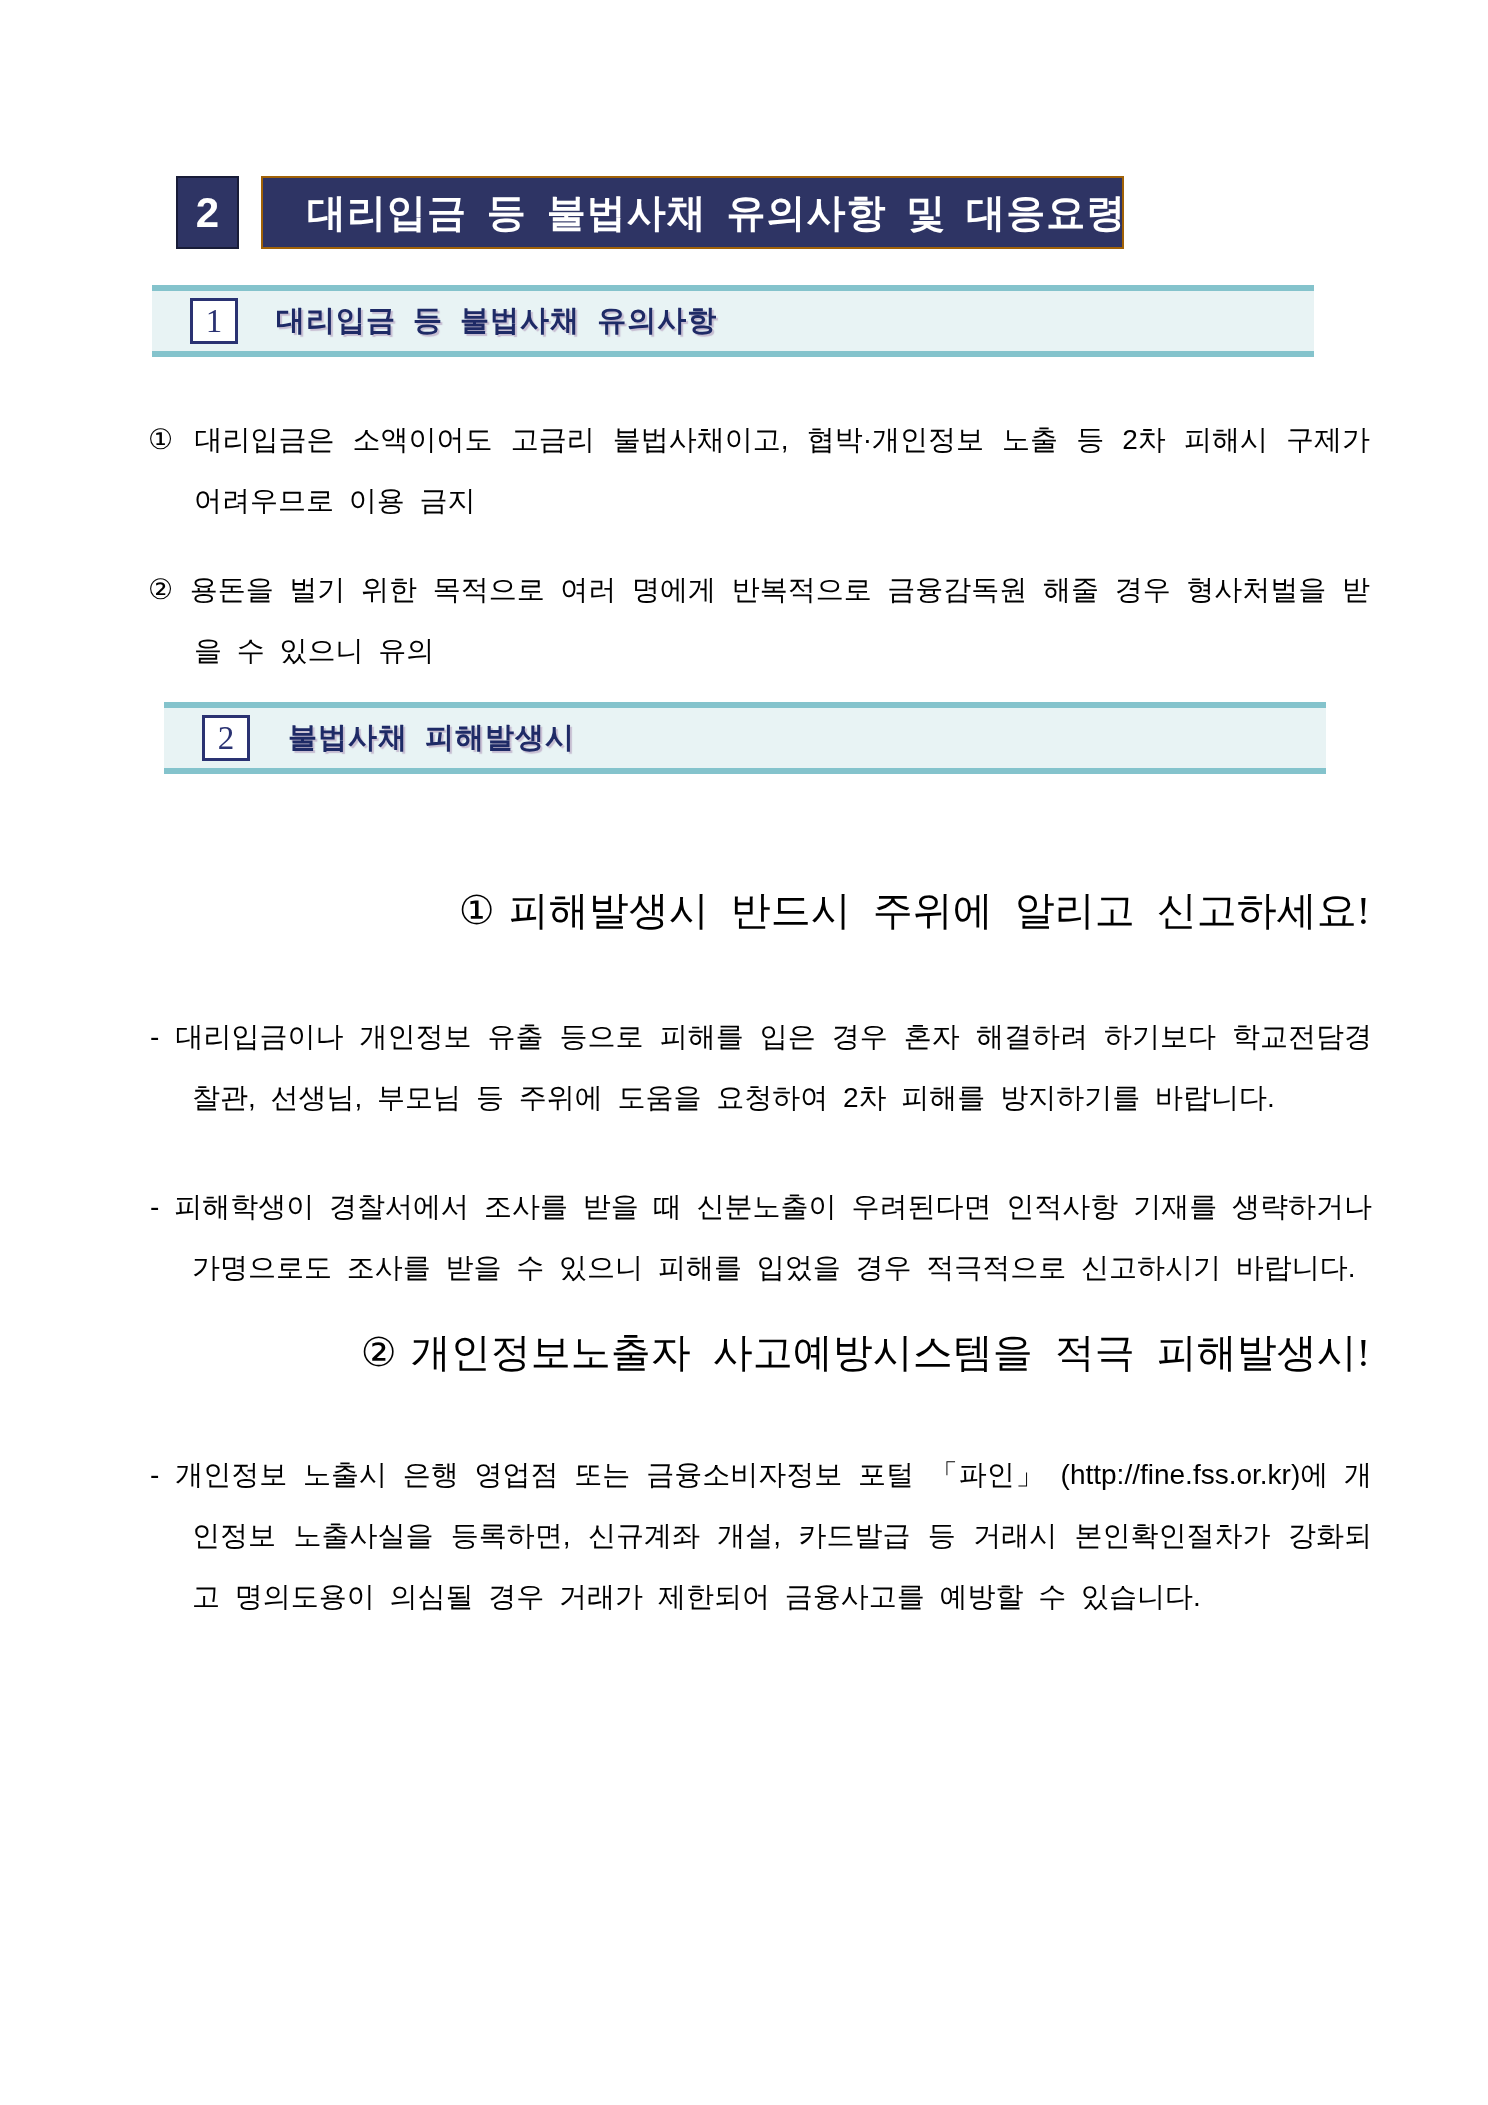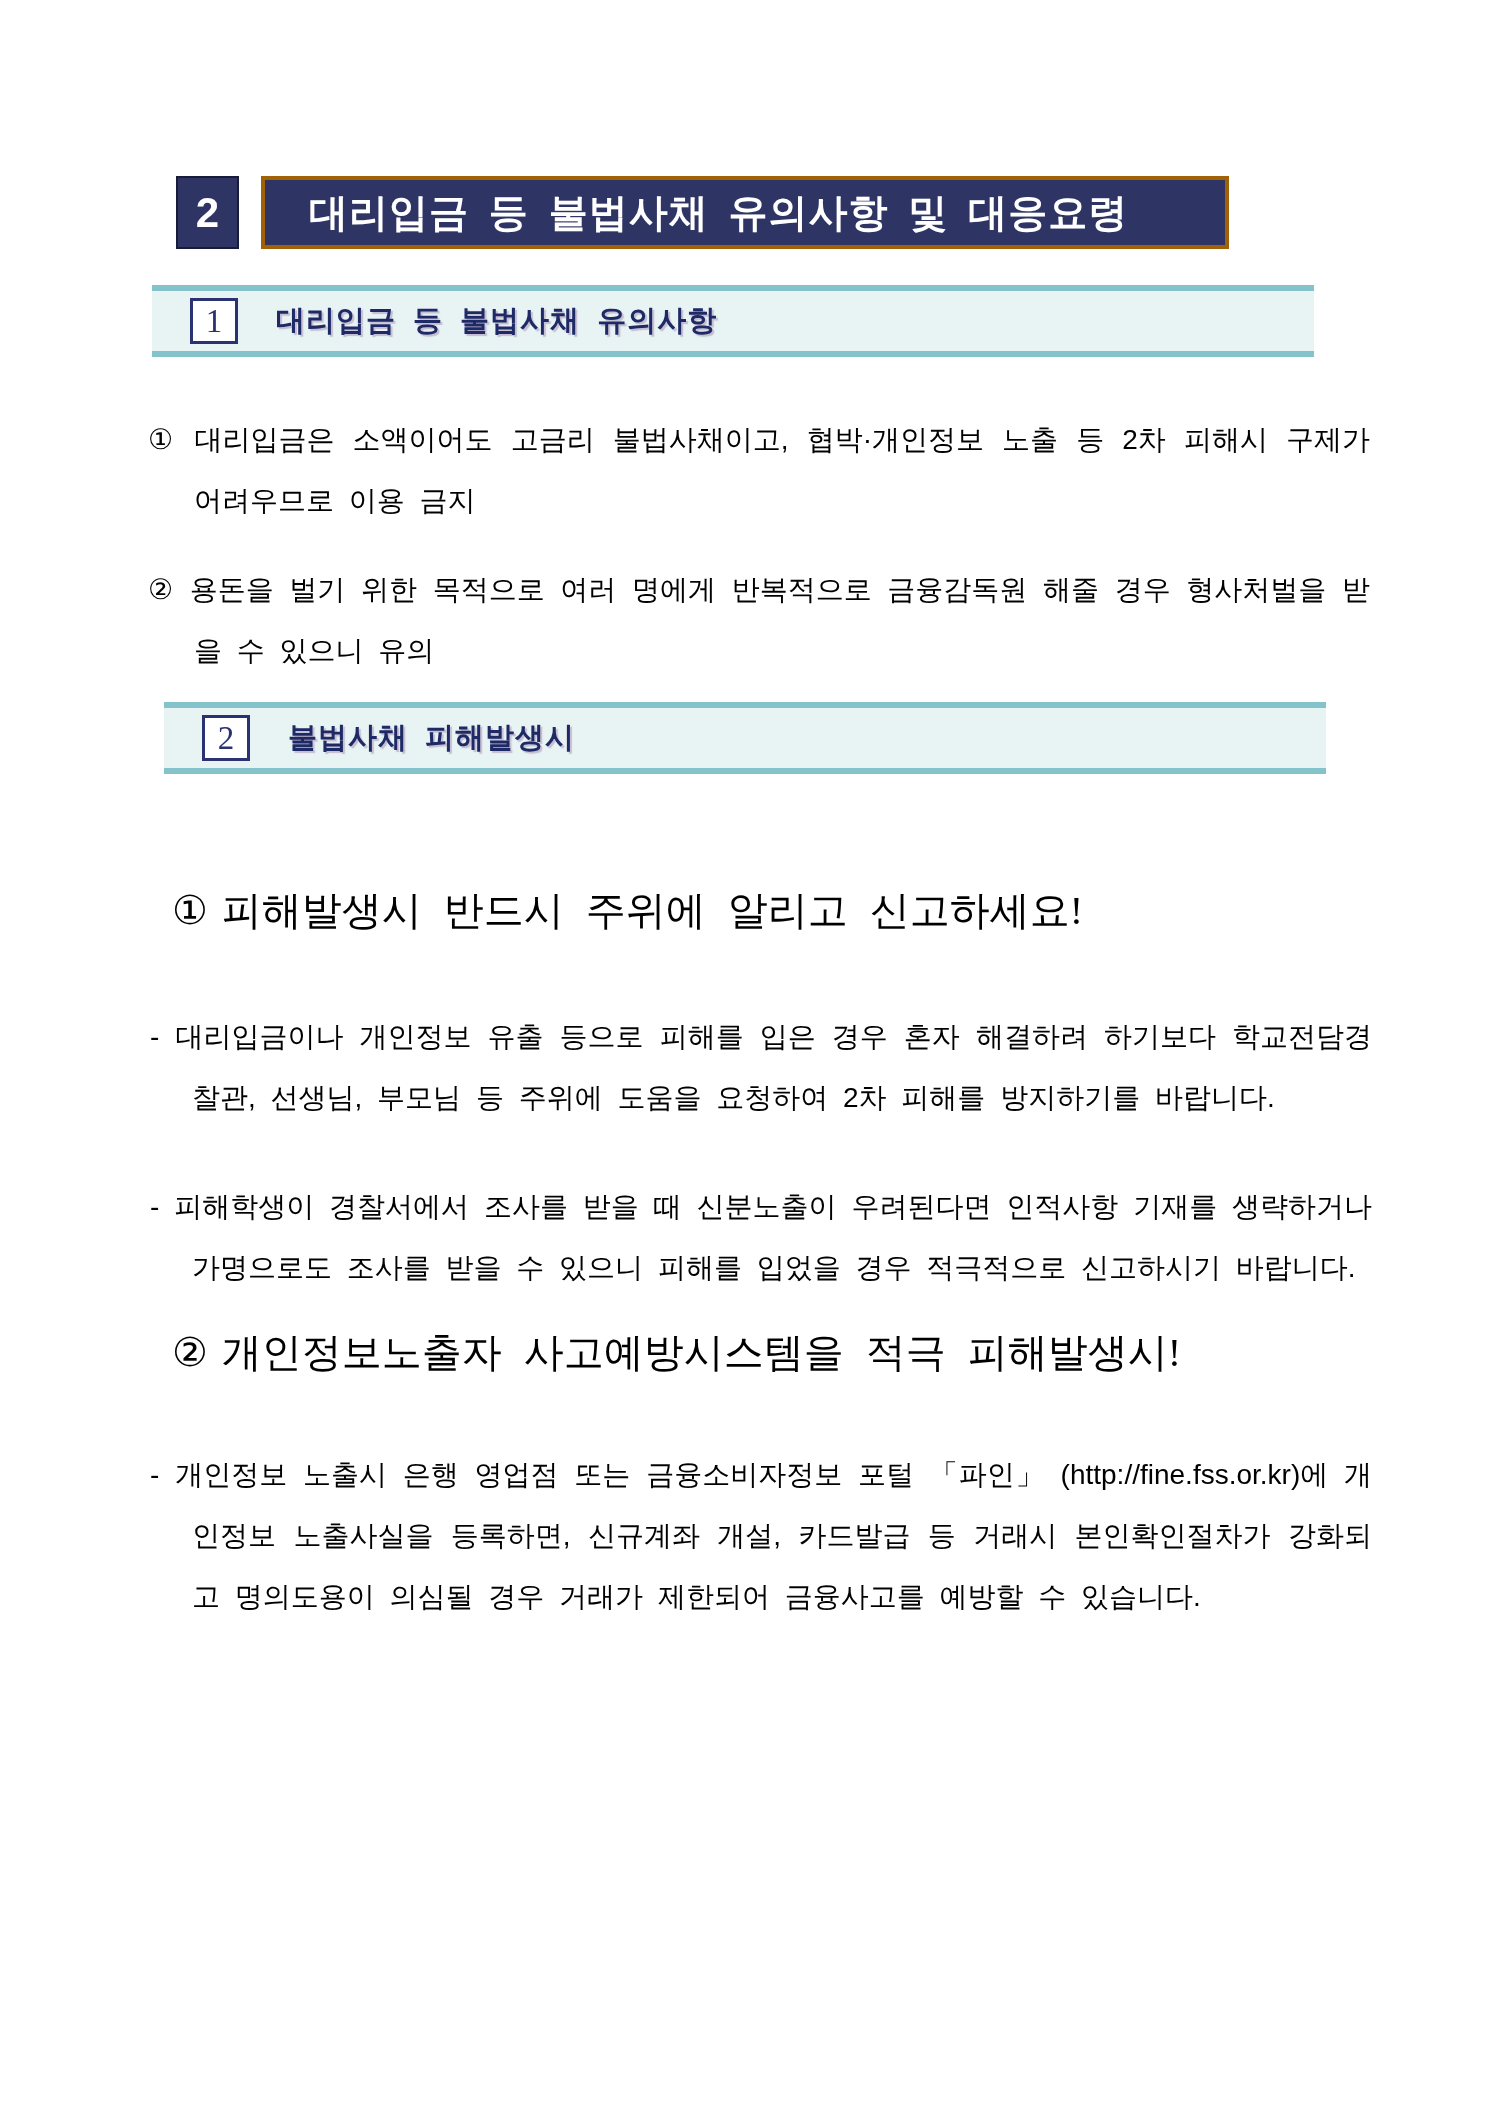--- a/index.html
+++ b/index.html
@@ -33,24 +33,24 @@
     border: 2px solid #181c38;
     box-sizing: border-box;
     color: #ffffff;
     font-size: 42px;
     font-weight: 700;
     display: flex;
     align-items: center;
     justify-content: center;
   }
   .chapter-title {
-    width: 968px;
+    width: 863px;
     margin-left: 22px;
     background: #2e3464;
-    border: 4px solid #a16207;
+    border: 2px solid #a16207;
     box-sizing: border-box;
     color: #ffffff;
     font-size: 39px;
     font-weight: 700;
     letter-spacing: 1px;
     word-spacing: 8px;
     display: flex;
     align-items: center;
     padding-left: 44px;
     white-space: nowrap;
@@ -129,20 +129,21 @@
   
   .statement {
     font-family: "Liberation Serif", "DejaVu Serif", serif;
     font-size: 40px;
     line-height: 50px;
     font-weight: 500;
     word-spacing: 12px;
     padding-left: 24px;
     white-space: nowrap;
     color: #000000;
+    text-align: right;
   }
   .st1 { margin-top: 112px; }
   .st2 { margin-top: 30px; }
   .s-marker { margin-right: 14px; }
 </style>
 </head>
 <body>
 
 <div class="page">
 

